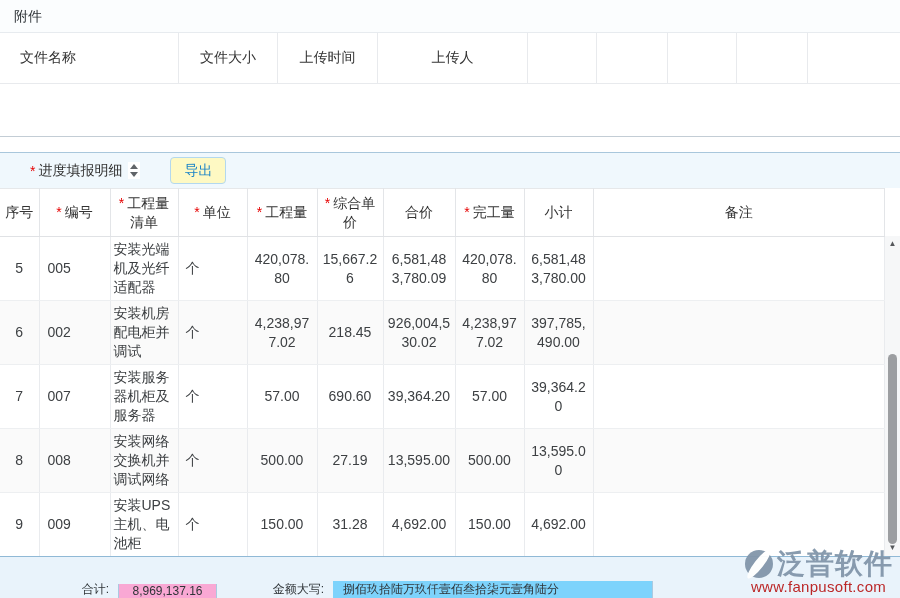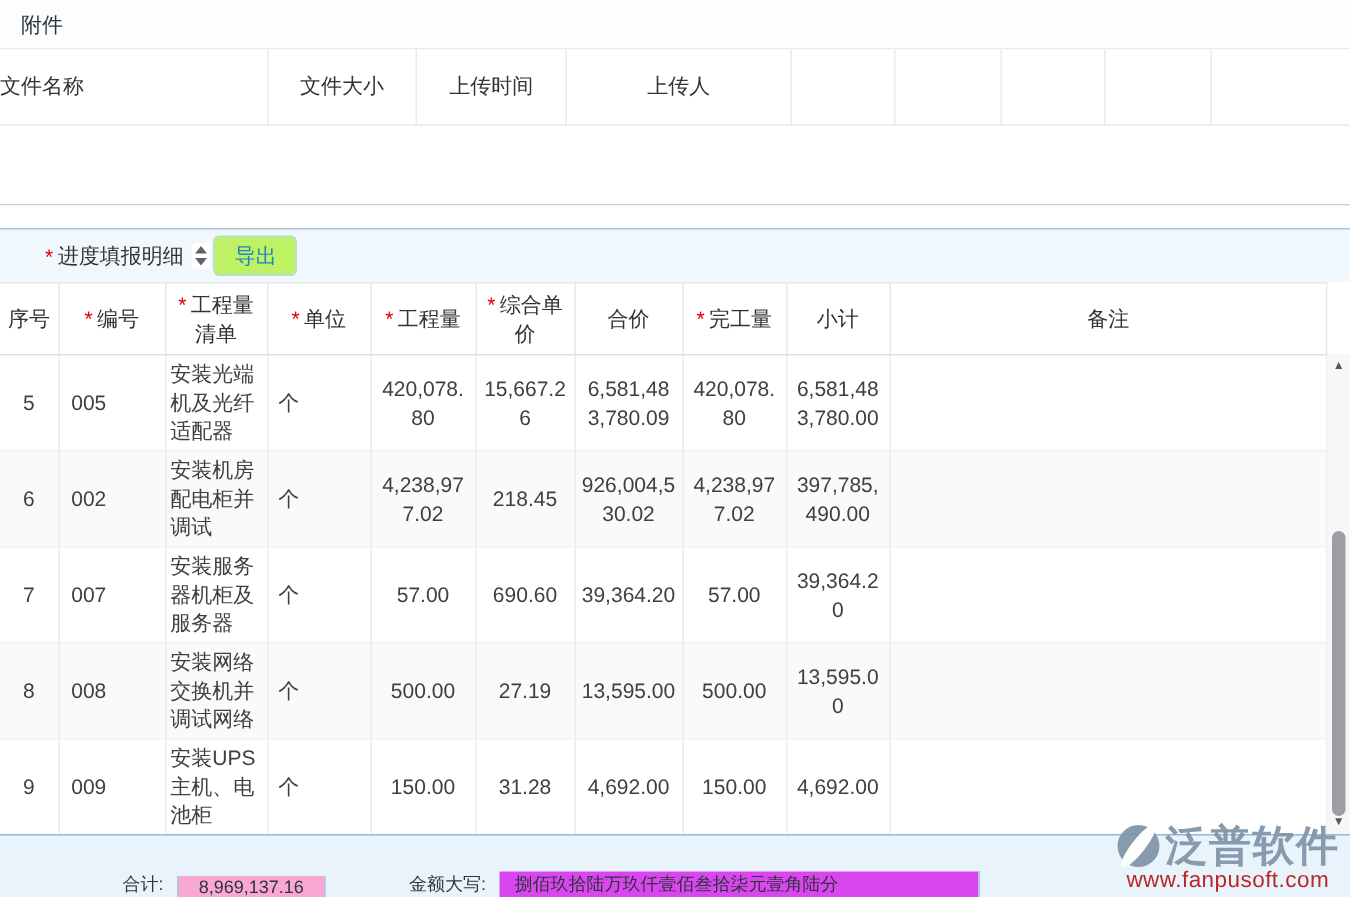--- a/index.html
+++ b/index.html
@@ -4,21 +4,21 @@
 <style>
   *{box-sizing:border-box;margin:0;padding:0}
   html,body{background:#fff}
   body{font-family:"Liberation Sans","DejaVu Sans",sans-serif}
   .page{width:900px;height:598px;position:relative;overflow:hidden;background:#fff;font-size:14px;color:#333}
 
   
   .attach-bar{height:33px;line-height:32px;padding-left:14px;background:#fbfdfe;border-bottom:1px solid #e7ebef;color:#2f3438}
   .attach-header{height:51px;display:flex;background:#fff;border-bottom:1px solid #e8eaed}
   .acell{border-right:1px solid #e8eaed;display:flex;align-items:center;justify-content:center;color:#333}
-  .acell:nth-child(1){width:179px;justify-content:flex-start;}
+  .acell:nth-child(1){width:179px;justify-content:flex-start;padding-left:20px}
   .acell:nth-child(2){width:99px}
   .acell:nth-child(3){width:100px}
   .acell:nth-child(4){width:150px}
   .acell:nth-child(5){width:69px}
   .acell:nth-child(6){width:71px}
   .acell:nth-child(7){width:69px}
   .acell:nth-child(8){width:71px}
   .acell:nth-child(9){width:68px;border-right:none}
 
   .spacer1{height:52px;background:#fff}
@@ -26,21 +26,21 @@
   .spacer2{height:15px;background:#fff}
 
   
   .panel{height:446px;border-top:1px solid #a9c7dc;background:#f0f8fd;display:flex;flex-direction:column}
   .panel-head{flex:0 0 35px;display:flex;align-items:center;padding-left:30px}
   .req{color:#e60000;margin-right:3px}
   .panel-title{color:#333}
   .spin{display:inline-flex;flex-direction:column;gap:3px;margin-left:6px;cursor:pointer;padding:2px;background:#fff}
   .spin .tri-up{width:0;height:0;border-left:4px solid transparent;border-right:4px solid transparent;border-bottom:5px solid #606468}
   .spin .tri-down{width:0;height:0;border-left:4px solid transparent;border-right:4px solid transparent;border-top:5px solid #606468}
-  .export-btn{margin-left:2px;font-size:14px;font-family:inherit;color:#1b84c7;background:#bef264;border:1px solid #b3d8ee;border-radius:4px;padding:4px 13px;cursor:pointer;line-height:1.2}
+  .export-btn{margin-left:30px;font-size:14px;font-family:inherit;color:#1b84c7;background:#fef9c3;border:1px solid #b3d8ee;border-radius:4px;padding:4px 13px;cursor:pointer;line-height:1.2}
 
   
   .table-zone{flex:0 0 368px;display:flex;background:#fff;overflow:hidden}
   table{width:885px;table-layout:fixed;border-collapse:collapse;font-size:14px}
   th{font-weight:normal;color:#333;border-right:1px solid #e3e5e8;border-bottom:1px solid #e0e2e5;border-top:1px solid #e6e8ea;height:48px;line-height:1.3;padding:0 2px;vertical-align:middle;word-break:break-all}
   td{border-right:1px solid #e9ebee;border-bottom:1px solid #edeff1;height:64px;vertical-align:middle;color:#3d4043;line-height:1.35;word-break:break-all;padding:0 4px;background:#fff}
   tr.stripe td{background:#fafafa}
   .c0{text-align:center}
   .c1{text-align:left;padding-left:8px}
   .c2{text-align:left;padding:0 3px}
@@ -55,21 +55,21 @@
   .sb-up{top:0}
   .sb-down{bottom:0}
   .sb-thumb{position:absolute;top:118px;left:3px;width:9px;height:190px;background:#9c9ea1;border-radius:6px;cursor:grab}
 
   
   .footer{flex:1;display:flex;background:#e9f3fb;border-top:1px solid #90b9d6;align-items:flex-end;font-size:12px;color:#2f3438}
   .fcell{display:flex;align-items:center}
   .f-total-label{width:118px;justify-content:flex-end;padding-right:9px}
   .f-total-value{width:99px;background:#f9a8d4;border-left:1px solid #abc9e0;border-right:1px solid #abc9e0;justify-content:center}
   .f-words-label{width:116px;justify-content:flex-end;padding-right:9px}
-  .f-words-value{width:320px;background:#d946ef;border-right:1px solid #abc9e0;justify-content:flex-start;padding-left:10px}
+  .f-words-value{width:320px;background:#7dd3fc;border-right:1px solid #abc9e0;justify-content:flex-start;padding-left:10px}
   .f-empty{flex:1}
 
   
   .logo{position:absolute;right:7px;bottom:3px;opacity:.95;text-align:center}
   .brand-line{display:flex;align-items:center;justify-content:flex-end;gap:3px}
   .brand-text{font-size:28px;font-weight:bold;color:#8296aa;letter-spacing:1px;line-height:1}
   .brand-url{font-size:15px;color:#b91c1c;letter-spacing:.3px;line-height:1.15;margin-top:-1px}
 </style>
 </head>
 <body>

